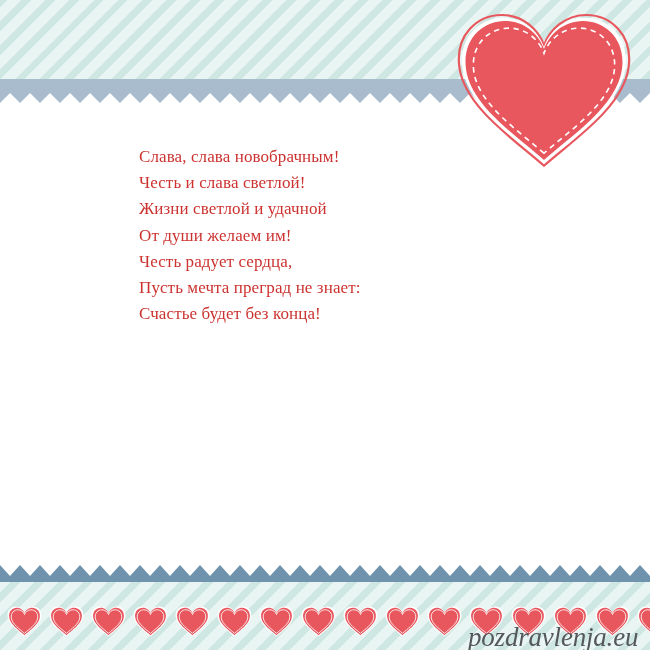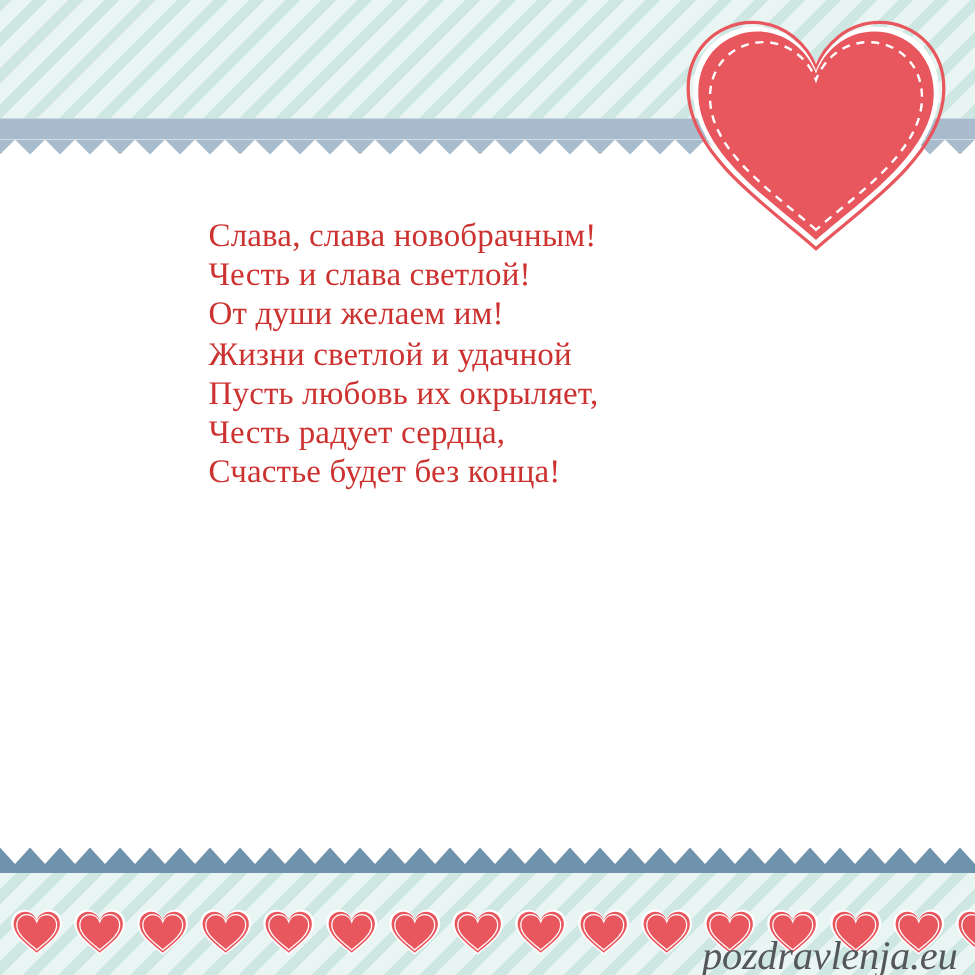--- a/index.html
+++ b/index.html
@@ -177,21 +177,21 @@
   
   #poem {
     position: absolute;
     left: 139px;
     top: 144px;
     width: 420px;
   }
   .poem-line {
     color: #cc3330;
     font-family: "Liberation Serif", serif;
-    font-size: 22px;
+    font-size: 17px;
     line-height: 26.2px;
     white-space: pre;
     letter-spacing: 0.1px;
   }
 
   
   #watermark {
     position: absolute;
     left: 468px;
     top: 622px;
@@ -227,24 +227,24 @@
     <use href="#heartPath" fill="#ffffff" transform="translate(89,84) scale(1.045) translate(-89,-84)"></use>
 
     <use href="#heartPath" fill="#e8575e"></use>
 
     <use href="#heartPath" fill="none" stroke="#ffffff" stroke-width="1.8" stroke-dasharray="6 5" transform="translate(89,84) scale(0.90) translate(-89,-84)"></use>
   </svg>
 
   <div id="poem">
     <div class="poem-line">Слава, слава новобрачным!</div>
     <div class="poem-line">Честь и слава светлой!</div>
+    <div class="poem-line">Жизни светлой и удачной</div>
     <div class="poem-line">От души желаем им!</div>
-    <div class="poem-line">Жизни светлой и удачной</div>
-    <div class="poem-line">Пусть любовь их окрыляет,</div>
     <div class="poem-line">Честь радует сердца,</div>
+    <div class="poem-line">Пусть мечта преград не знает:</div>
     <div class="poem-line">Счастье будет без конца!</div>
   </div>
 
   <div id="bottom-zigzag"></div>
   <div id="bottom-strip"></div>
   <div id="bottom-band" class="stripes"></div>
 
   <div id="heart-row">
       <svg class="mini-heart" viewBox="0 0 178 160">
         <path d="M89 152 C 62 128, 16 98, 11 61 C 7 31, 28 13, 50 13 C 70 13, 84 27, 89 41 C 94 27, 108 13, 128 13 C 150 13, 171 31, 167 61 C 162 98, 116 128, 89 152 Z" fill="#ffffff" transform="translate(89,84) scale(1.10) translate(-89,-84)"></path>

